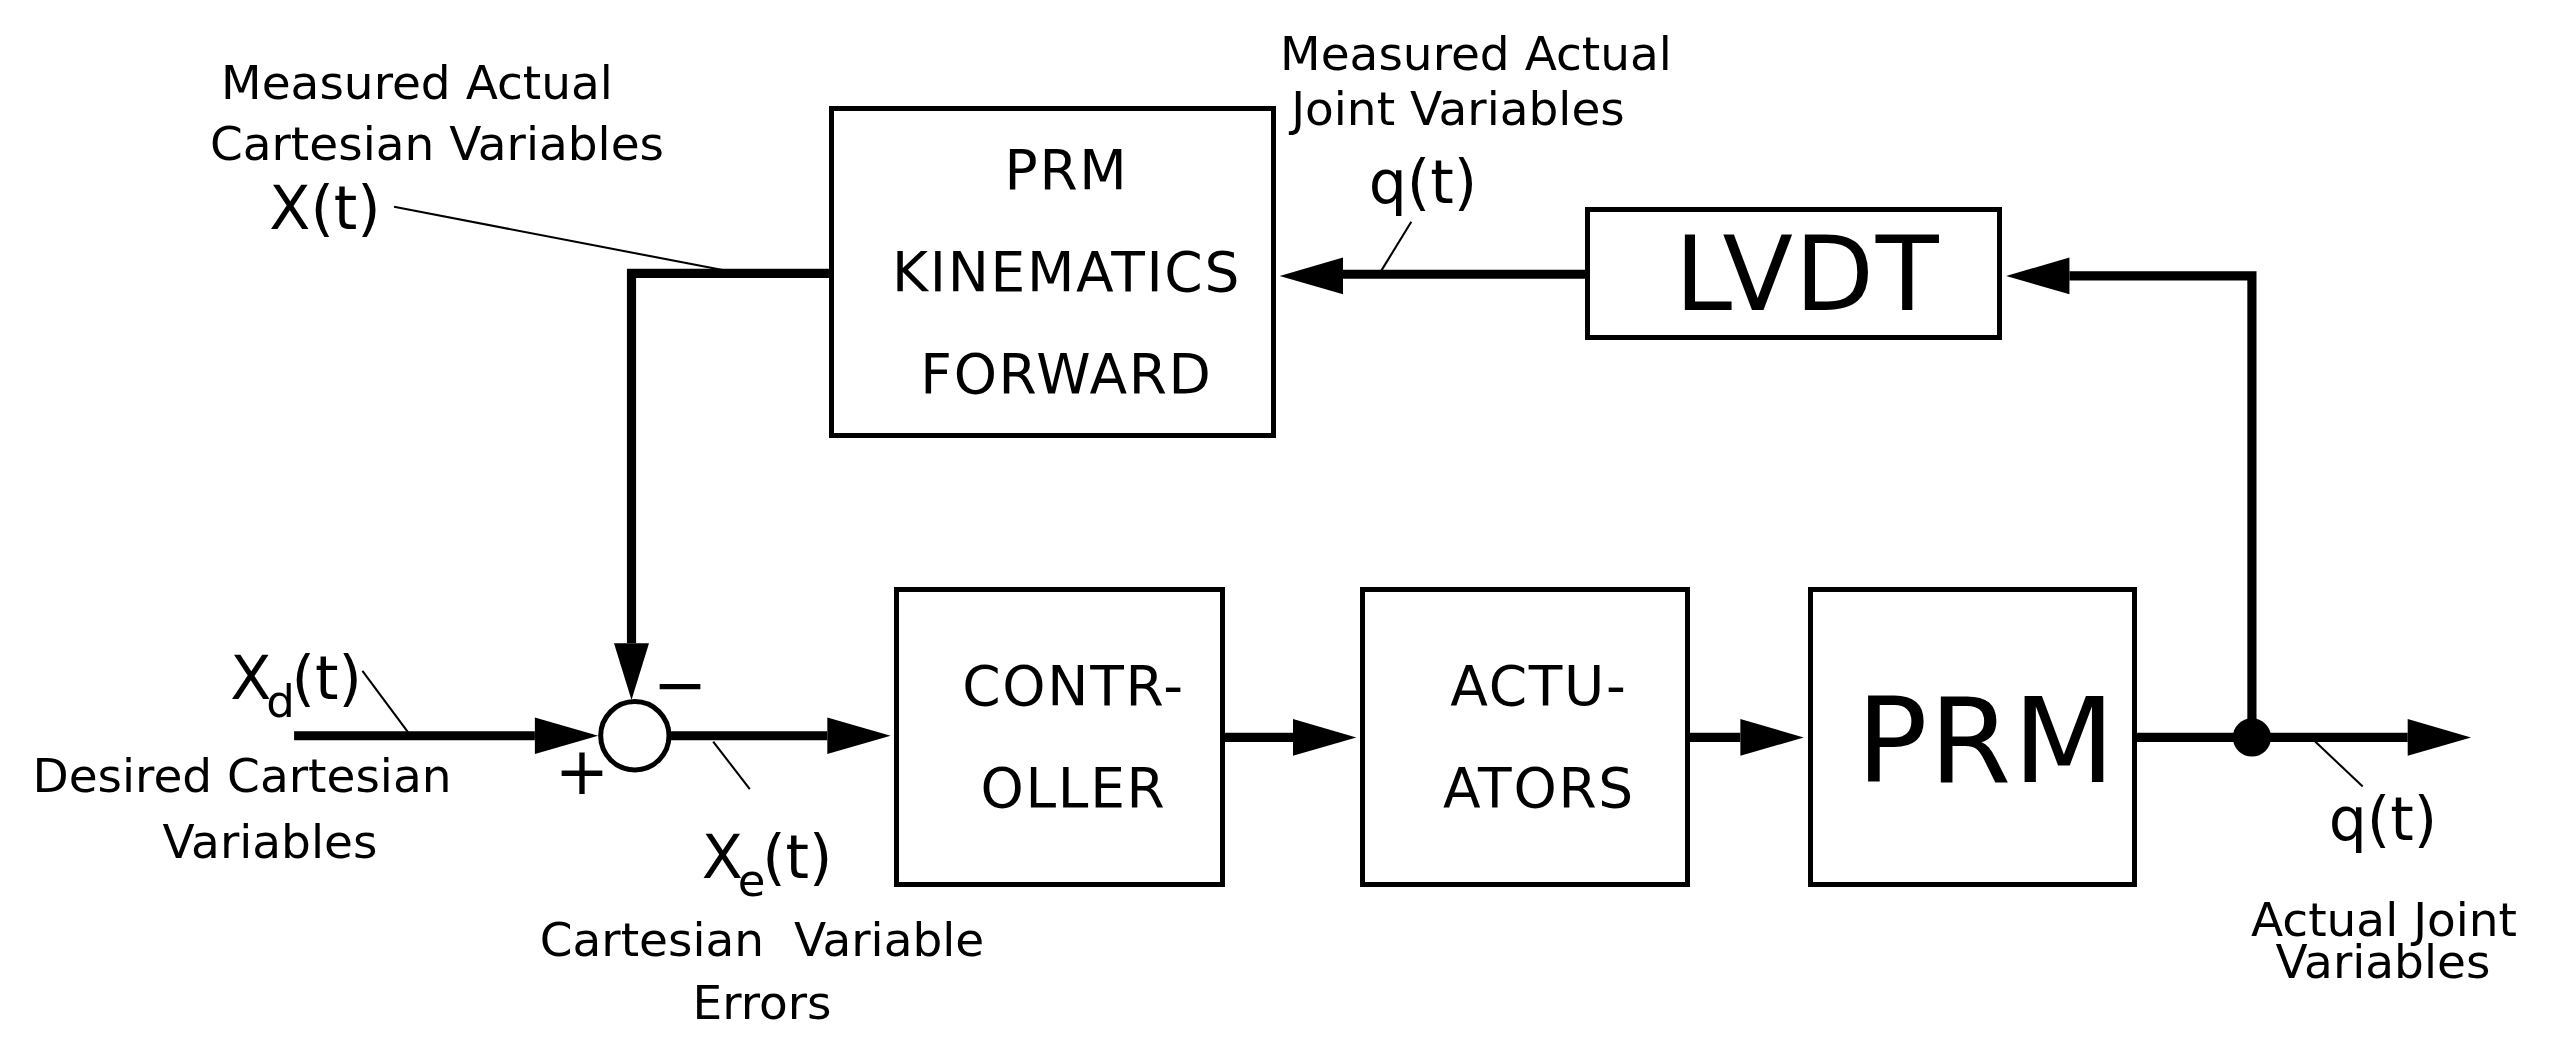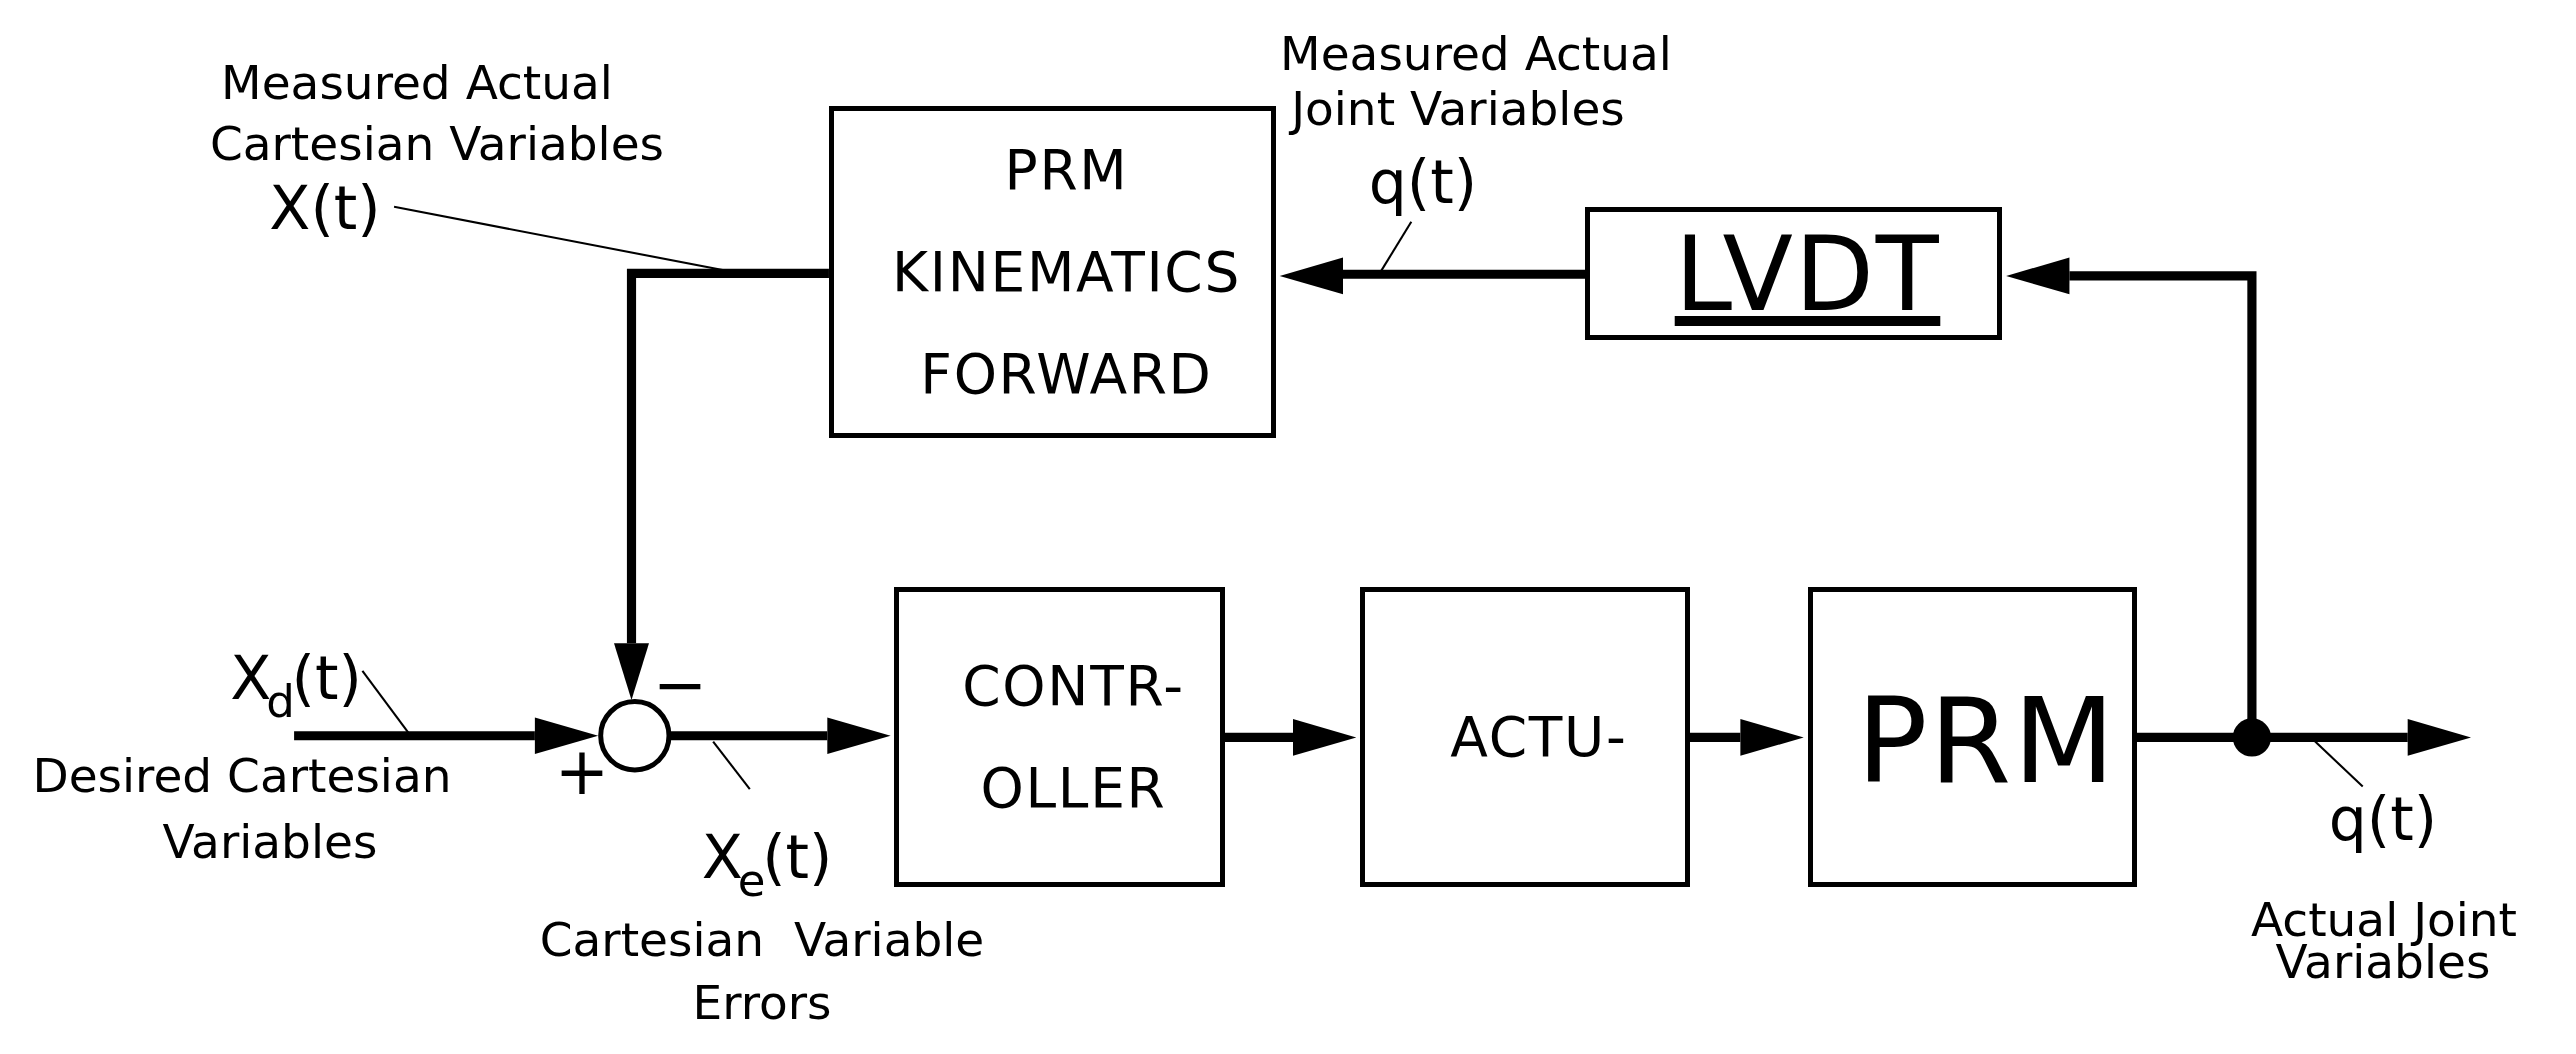--- a/index.html
+++ b/index.html
@@ -71,31 +71,32 @@
     <path d="M2777 888 L2836 944"></path>
   </g>
 </svg>
 
 <div class="block" style="left:829px;top:106px;width:447px;height:332px;">
   <div class="bline">PRM</div>
   <div class="bline">KINEMATICS</div>
   <div class="bline">FORWARD</div>
 </div>
 
-<div class="block" style="left:1585px;top:207px;width:417px;height:133px;text-decoration:underline;">
+<div class="block" style="left:1585px;top:207px;width:417px;height:133px;">
   <div class="biglabel">LVDT</div>
 </div>
 
 <div class="block" style="left:894px;top:587px;width:331px;height:300px;">
   <div class="bline">CONTR-</div>
   <div class="bline">OLLER</div>
 </div>
 
 <div class="block" style="left:1360px;top:587px;width:330px;height:300px;">
   <div class="bline">ACTU-</div>
+  <div class="bline">ATORS</div>
 </div>
 
 <div class="block" style="left:1808px;top:587px;width:329px;height:300px;">
   <div class="hugelabel">PRM</div>
 </div>
 
 <div class="lbl" style="left:417px;top:82px;">Measured Actual</div>
 <div class="lbl" style="left:437px;top:143px;">Cartesian Variables</div>
 <div class="lbl sig" style="left:325px;top:208px;">X(t)</div>
 

